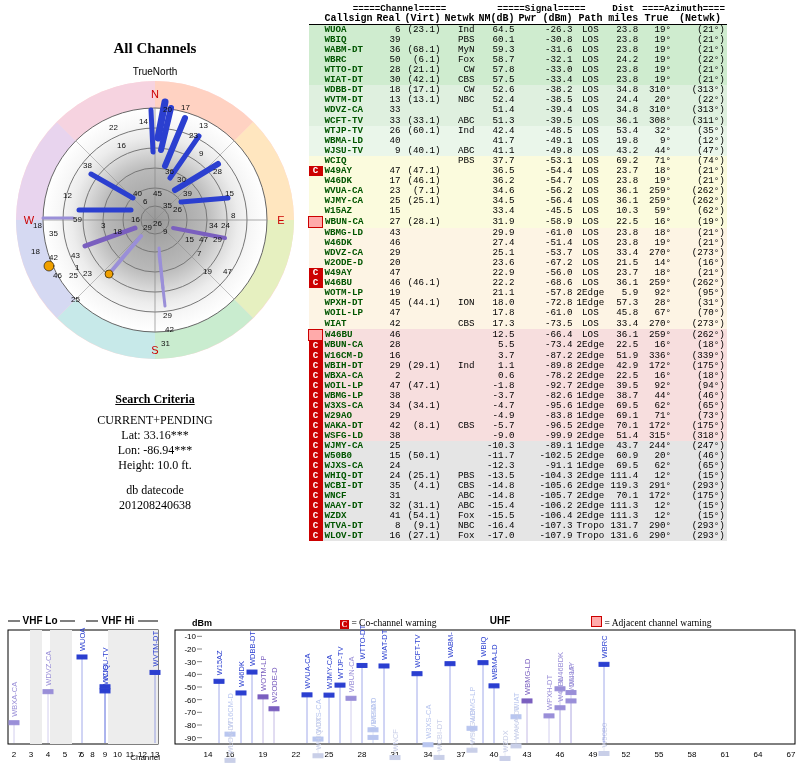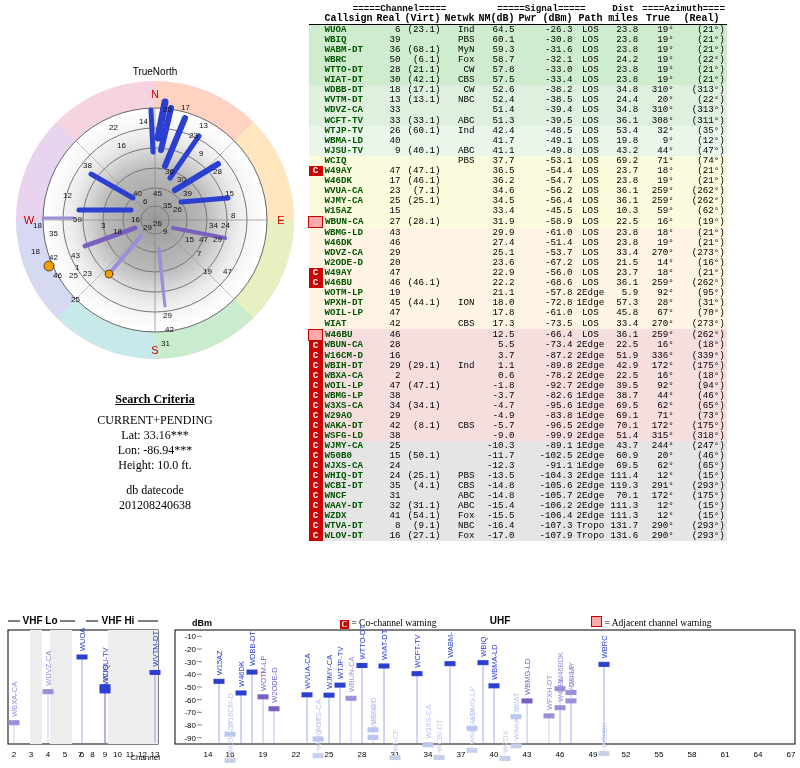--- a/index.html
+++ b/index.html
@@ -32,20 +32,21 @@
   #bottom{left:0;top:612px;width:800px;height:156px;}
   #legend{position:absolute;left:340px;top:4px;font-size:9.5px;font-family:Liberation Serif, serif;}
   .lg-sq{display:inline-block;width:9px;height:9px;background:#cc0000;color:#fff;font-size:8px;line-height:9px;text-align:center;vertical-align:-1px;font-weight:bold;}
   .lg-sq2{display:inline-block;width:9px;height:9px;background:#ffaaaa;border:1px solid #cc0000;vertical-align:-1px;}
   svg{display:block;}
 </style>
 </head>
 <body>
 
 <div class="panel" id="left">
+  <div id="title">All Channels</div>
   <div id="truenorth">TrueNorth</div>
 
   <div id="polarwrap">
     <svg width="284" height="284" viewBox="0 0 284 284">
       <defs>
         <radialGradient id="g1" cx="50%" cy="50%" r="50%">
           <stop offset="0%" stop-color="#9a9a9a"></stop>
           <stop offset="45%" stop-color="#b9b9b9"></stop>
           <stop offset="62%" stop-color="#d8d8d8"></stop>
           <stop offset="74%" stop-color="#ececec"></stop>
@@ -183,21 +184,21 @@
           <td class="blank"></td>
           <td>Callsign</td>
           <td>Real</td>
           <td>(Virt)</td>
           <td>Netwk</td>
           <td>NM(dB)</td>
           <td>Pwr (dBm)</td>
           <td>Path</td>
           <td>miles</td>
           <td>True</td>
-          <td>(Real)</td>
+          <td>(Netwk)</td>
         </tr>
         <tr style="background: rgb(207, 236, 207);">
           <td class="blank"></td>
           <td class="call" style="color:#005500">WUOA</td>
           <td class="r">6</td>
           <td class="r">(23.1)</td>
           <td class="r">Ind</td>
           <td class="r">64.5</td>
           <td class="r">-26.3</td>
           <td class="c">LOS</td>

